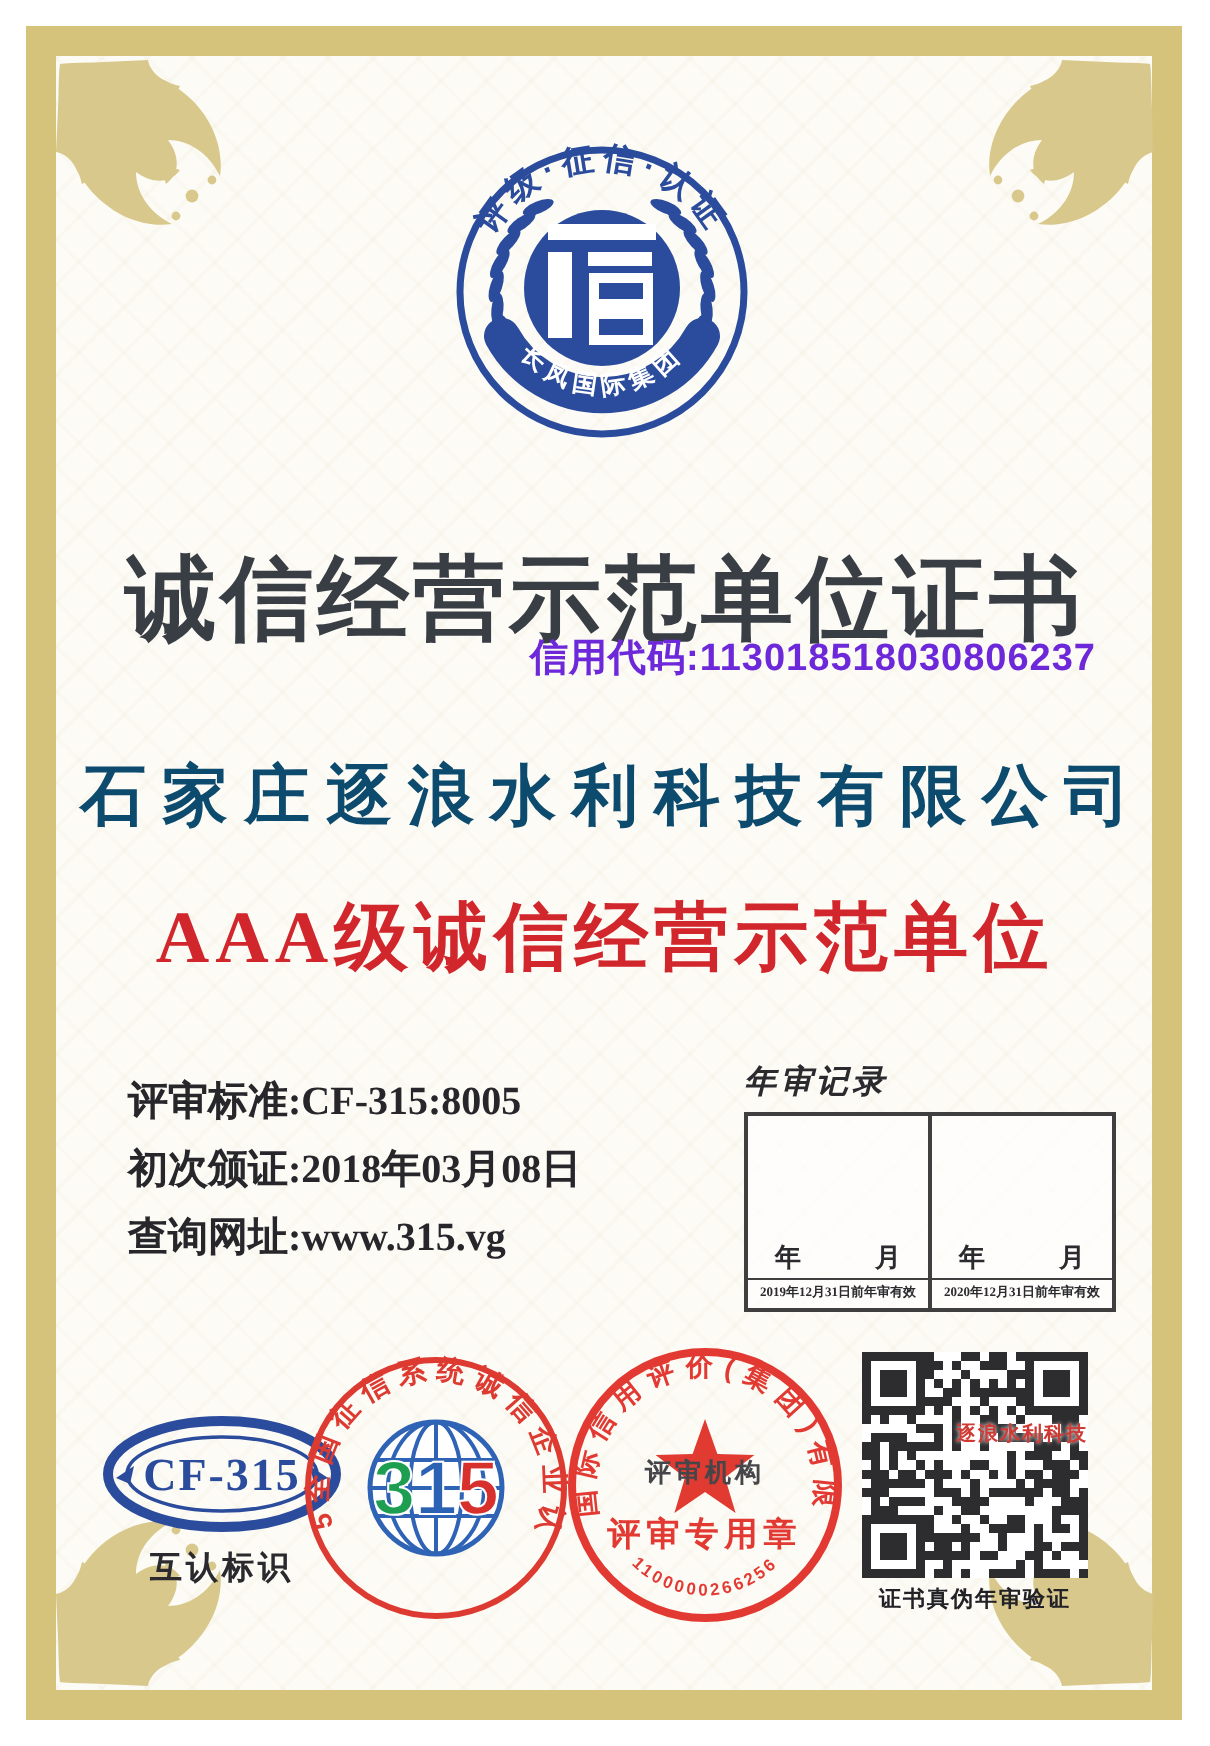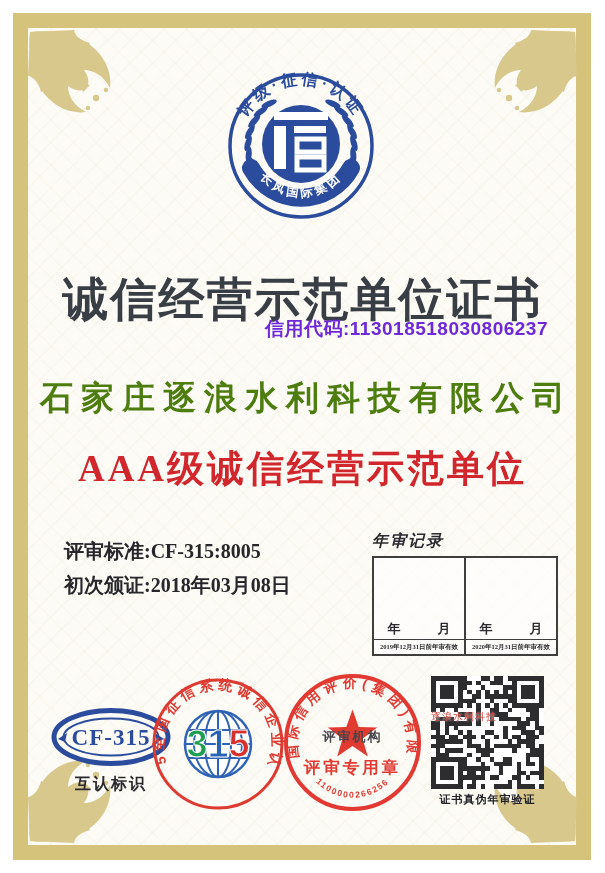--- a/index.html
+++ b/index.html
@@ -22,21 +22,21 @@
   .logo-center{fill:#2b4c9c;}
   .glyph{fill:#ffffff;}
   .glyph-box{fill:none;stroke:#ffffff;stroke-width:5;}
   .banner-band{fill:none;stroke:#2b4c9c;stroke-width:18;stroke-linecap:round;}
   .banner-text{font-family:"Liberation Sans",sans-serif;font-weight:bold;font-size:12.5px;fill:#ffffff;letter-spacing:3px;}
 
   .title{position:absolute;left:0;right:0;top:245px;text-align:center;
         font-size:46px;font-weight:bold;letter-spacing:2px;color:#393d44;margin-top:24px;}
   .credit{position:absolute;right:57px;top:316px;font-size:19px;font-weight:bold;color:#6d28d9;letter-spacing:0.5px;text-align:right;}
   .company{position:absolute;left:0;right:0;top:376px;text-align:center;
-        font-size:33px;font-weight:bold;letter-spacing:8px;text-indent:8px;color:#4d7c0f;}
+        font-size:33px;font-weight:bold;letter-spacing:8px;text-indent:8px;color:#0c4a6e;}
   .award{position:absolute;left:0;right:0;top:444px;text-align:center;
         font-family:"Liberation Serif",serif;font-size:37px;font-weight:bold;
         letter-spacing:3px;color:#d1262c;}
 
   .details{position:absolute;left:64px;top:534px;font-family:"Liberation Serif",serif;
         font-size:20px;font-weight:bold;color:#26262b;line-height:34px;}
 
   .review{position:absolute;left:372px;top:531px;width:186px;}
   .review-title{font-family:"Liberation Serif",serif;font-size:16px;font-weight:bold;
         letter-spacing:2px;color:#2b2b2f;margin-bottom:4px;font-style:italic;}
@@ -65,22 +65,22 @@
 
   .seal-svg{position:absolute;left:282px;top:672px;width:141px;height:141px;}
   .seal-ring{fill:none;stroke:#e23a33;stroke-width:4;}
   .seal-arc-text{font-family:"Liberation Sans",sans-serif;font-weight:bold;font-size:13.5px;fill:#e23a33;letter-spacing:5px;}
   .seal-star{fill:#e03a31;}
   .seal-org{font-family:"Liberation Sans",sans-serif;font-weight:bold;font-size:13px;fill:#46464a;letter-spacing:2px;text-anchor:middle;}
   .seal-stamp{font-family:"Liberation Sans",sans-serif;font-weight:bold;font-size:16.5px;fill:#e23a33;letter-spacing:3px;text-anchor:middle;}
   .seal-serial{font-family:"Liberation Sans",sans-serif;font-weight:bold;font-size:8.5px;fill:#e23a33;letter-spacing:1.6px;}
 
   .qr-svg{position:absolute;left:431px;top:676px;width:113px;height:113px;fill:#2d2d30;shape-rendering:crispEdges;background:#ffffff;}
-  .qr-overlay{position:absolute;left:431px;top:710px;width:113px;text-align:left;
-        font-size:10px;font-weight:normal;color:#cf3b34;letter-spacing:1px;
+  .qr-overlay{position:absolute;left:431px;top:710px;width:113px;text-align:right;
+        font-size:10px;font-weight:bold;color:#cf3b34;letter-spacing:1px;
         text-shadow:0 0 2px #ffffff;}
   .qr-caption{position:absolute;left:421px;top:792px;width:133px;text-align:center;
         font-family:"Liberation Serif",serif;font-size:11px;font-weight:bold;color:#222226;letter-spacing:1px;}
 </style>
 </head>
 <body>
 
 <div class="page">
 
   <div class="inner-bg"></div>
@@ -144,20 +144,21 @@
   </svg>
 
   <div class="title">诚信经营示范单位证书</div>
   <div class="credit">信用代码:113018518030806237</div>
   <div class="company">石家庄逐浪水利科技有限公司</div>
   <div class="award">AAA级诚信经营示范单位</div>
 
   <div class="details">
     <div>评审标准:CF-315:8005</div>
     <div>初次颁证:2018年03月08日</div>
+    <div>查询网址:www.315.vg</div>
   </div>
 
   <div class="review">
     <div class="review-title">年审记录</div>
     <div class="review-table">
       <div class="review-cell first">
         <div class="review-ym">年　月</div>
         <div class="review-note">2019年12月31日前年审有效</div>
       </div>
       <div class="review-cell">

